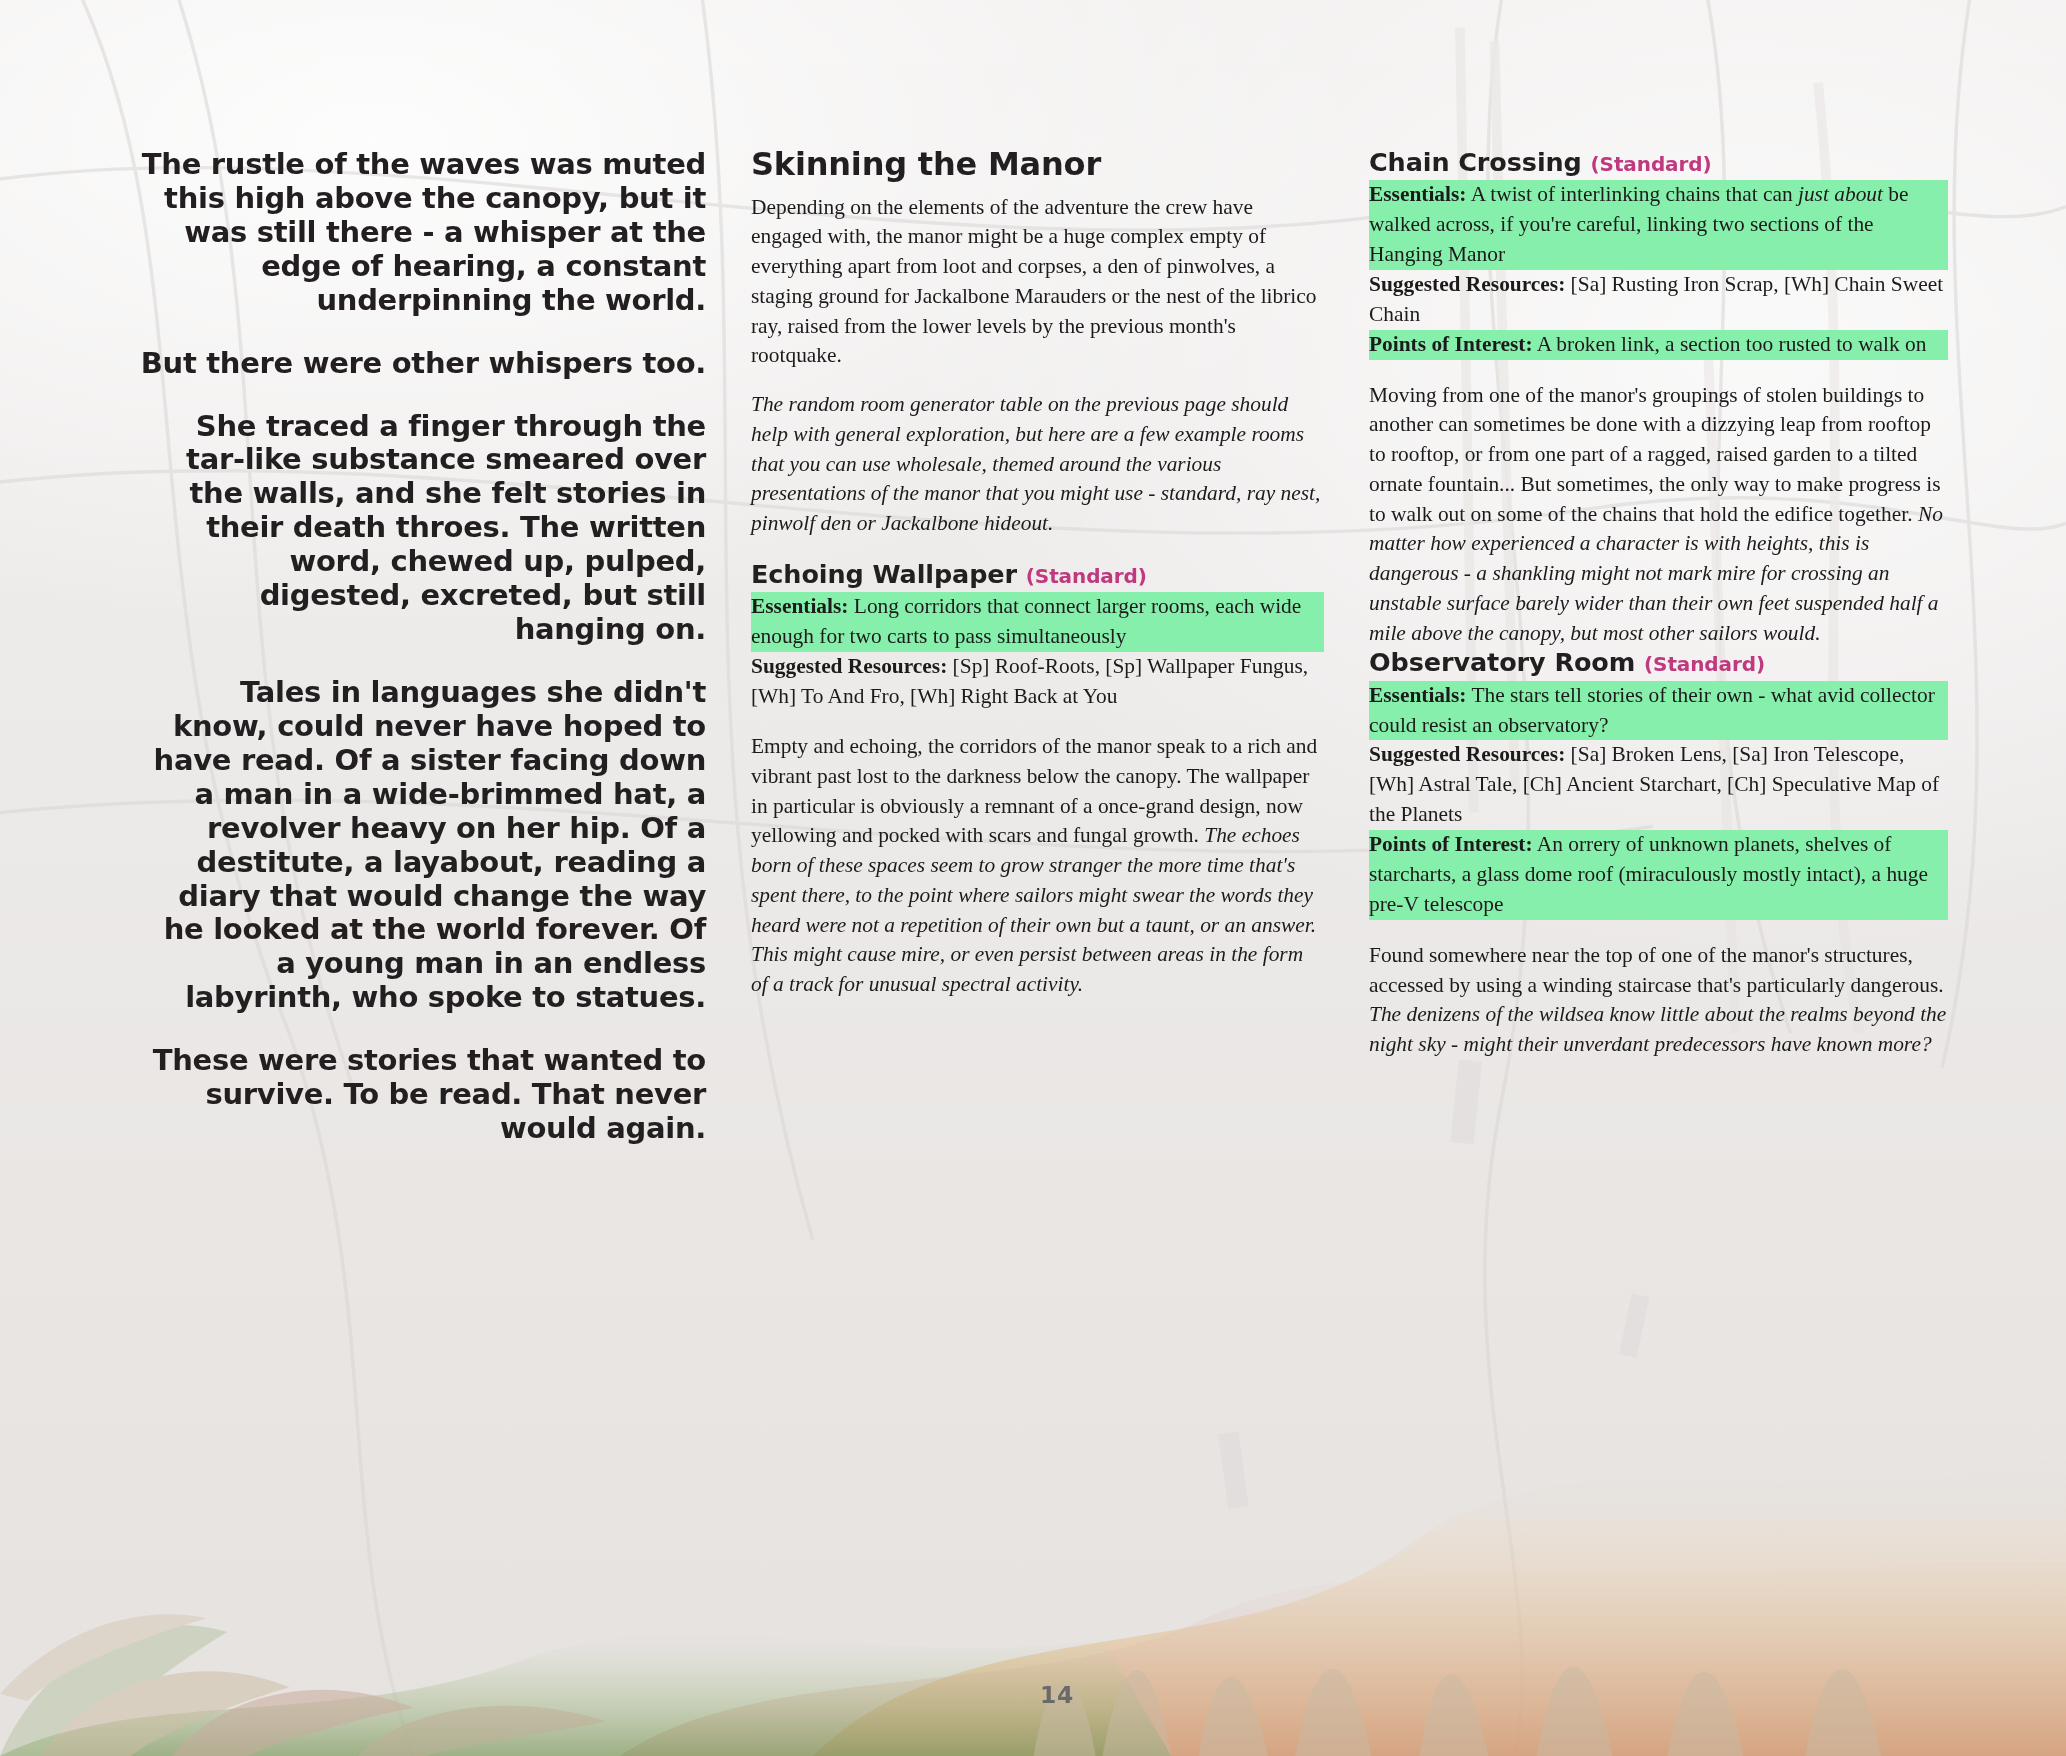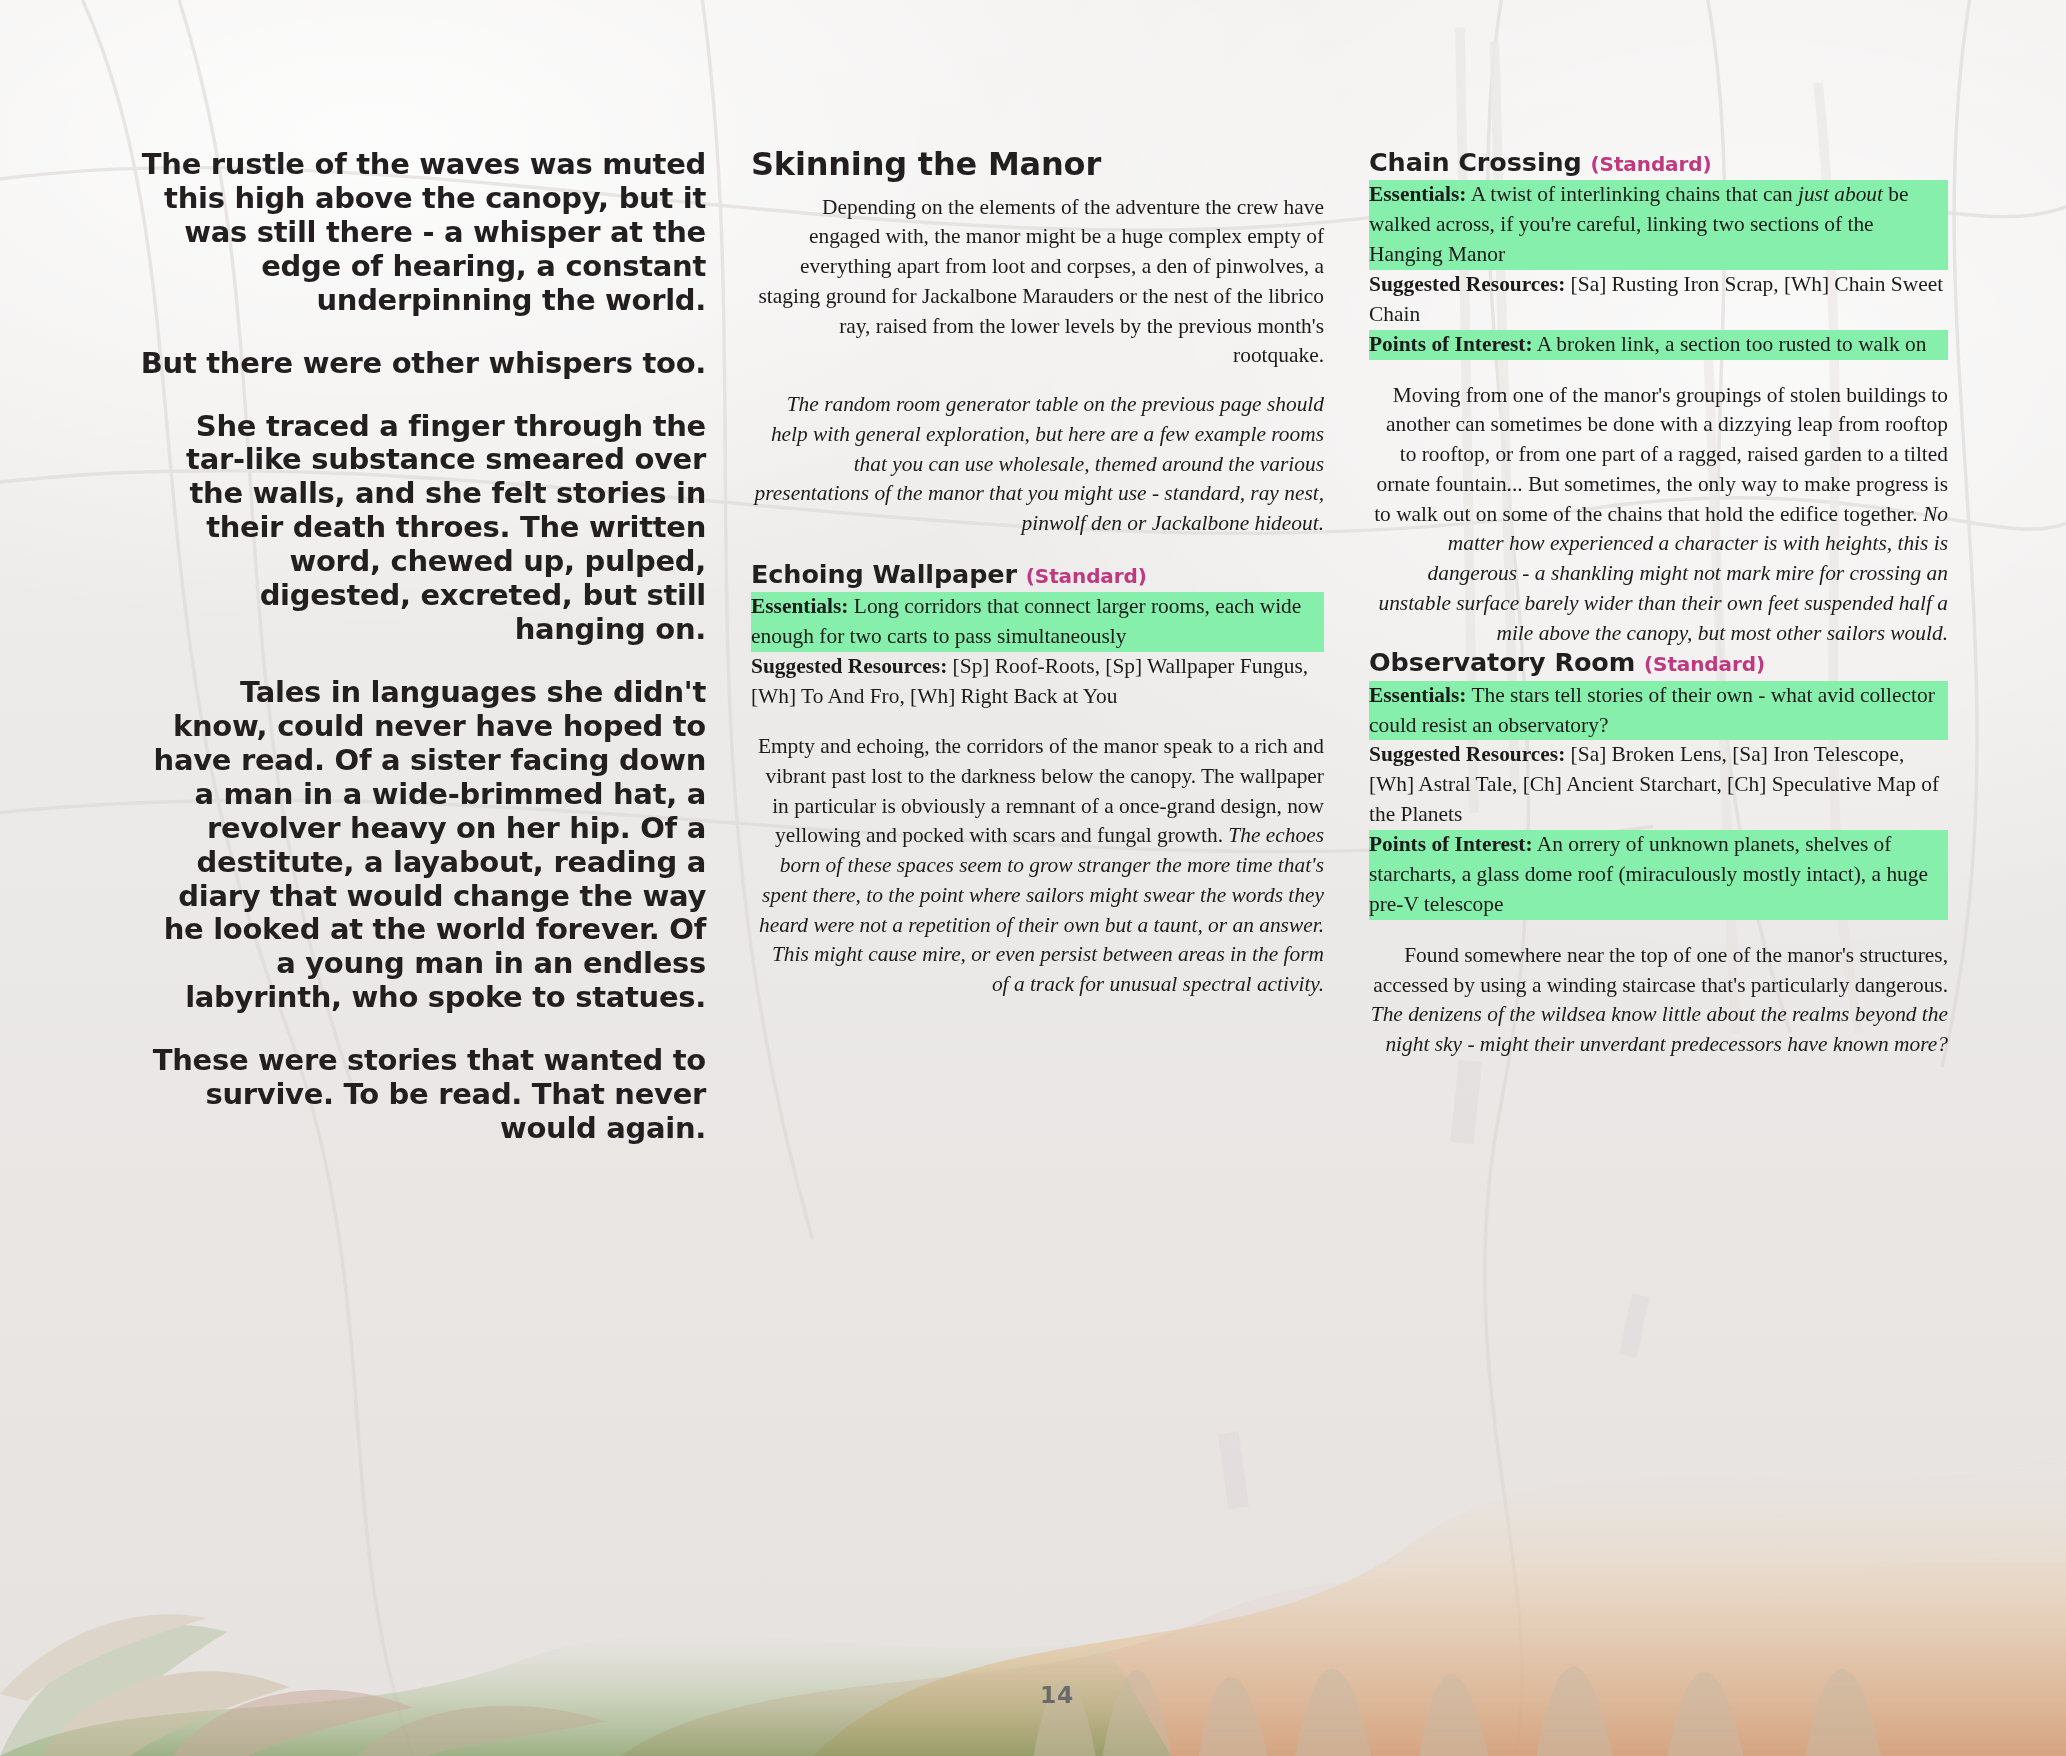--- a/index.html
+++ b/index.html
@@ -92,21 +92,20 @@
   }
   .col-3 h2.room-title:first-child,
   .col-3 .room:first-child h2.room-title { margin-top: 0; }
 
   
   p.body {
     margin: 0 0 19px 0;
     font-size: 21.4px;
     line-height: 1.39;
     color: #1c1a1a;
-    text-align: right;
   }
   p.body.ital, .ital { font-style: italic; }
   p.body:last-child { margin-bottom: 0; }
 
   .stat-block {
     margin: 0 0 20.7px 0;
   }
   .stat-line {
     font-size: 21.4px;
     line-height: 1.40;

